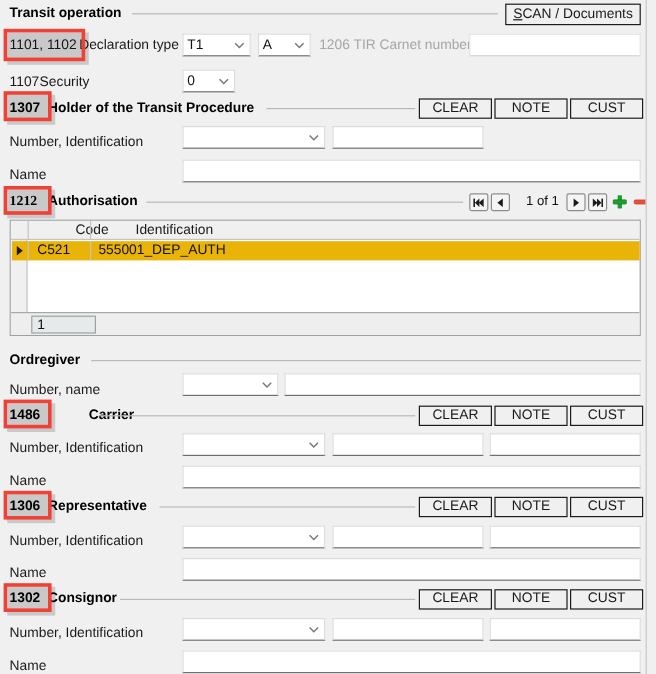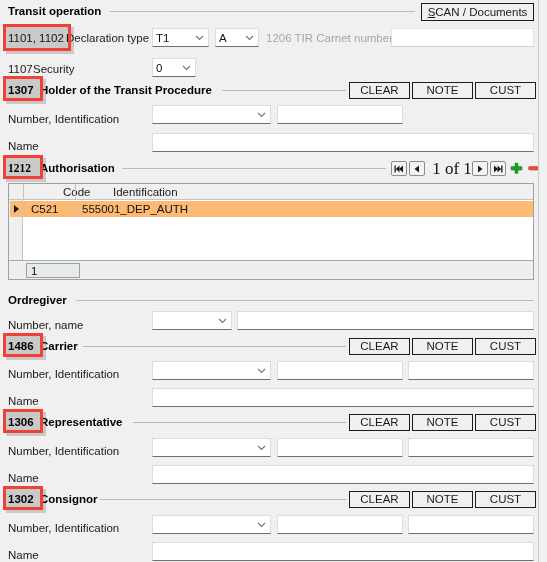--- a/index.html
+++ b/index.html
@@ -125,25 +125,24 @@
     box-sizing: border-box;
     width: 16px; height: 15px;
     background: #f4f4f4;
     border: 1px solid #8d8d8d;
     border-radius: 2px;
     text-align: center;
   }
   .nav-btn svg { display: block; margin: 3px auto 0 auto; }
   .nav-txt {
     position: absolute;
-    font-size: 17px;
+    font-size: 11px;
     color: #111;
     white-space: nowrap;
     line-height: 15px;
-    font-family: Liberation Serif, serif;
   }
   .nav-icon {
     position: absolute;
     width: 16px; height: 15px;
     box-sizing: border-box;
   }
   .nav-icon svg { display: block; }
 
   
   .grid {
@@ -175,21 +174,21 @@
     font-size: 11.5px;
     color: #1a1a1a;
     line-height: 16px;
     white-space: nowrap;
     margin-left: 32px;
   }
   .grow {
     position: absolute;
     left: 1px;
     height: 16px;
-    background: #fdba74;
+    background: #eab308;
     box-sizing: border-box;
   }
   .gc {
     position: absolute;
     font-size: 11.5px;
     color: #111;
     line-height: 16px;
     white-space: nowrap;
   }
   .gsep {
@@ -374,21 +373,21 @@
     <span class="cbval"></span>
     <span class="cbarrow">
       <svg width="9" height="9" viewBox="0 0 9 9">
           <path d="M1 3 L4.5 6.5 L8 3" fill="none" stroke="#777" stroke-width="1.2"></path>
         </svg>
     </span>
   </div>
   <div class="tf" style="left:237px; top:311px; width:297px; height:19px;"></div>
 
   <div class="grp-title" style="left:8px; top:339px;">1486</div>
-  <div class="grp-title" style="left:40px; top:339px;">Carrier</div>
+  <div class="grp-title" style="left:40px; top:339px;padding-left:34px;">Carrier</div>
   <div class="grp-rule" style="left:83px; top:346px; width:263px;"></div>
   <div class="btn" style="left:349px; top:338px; width:61px; height:17px;">CLEAR</div>
   <div class="btn" style="left:412px; top:338px; width:61px; height:17px;">NOTE</div>
   <div class="btn" style="left:475px; top:338px; width:61px; height:17px;">CUST</div>
 
   <div class="lbl" style="left:8px; top:367px;">Number, Identification</div>
   <div class="cb" style="left:152px; top:361px; width:119px; height:19px;">
     <span class="cbval"></span>
     <span class="cbarrow">
       <svg width="9" height="9" viewBox="0 0 9 9">

